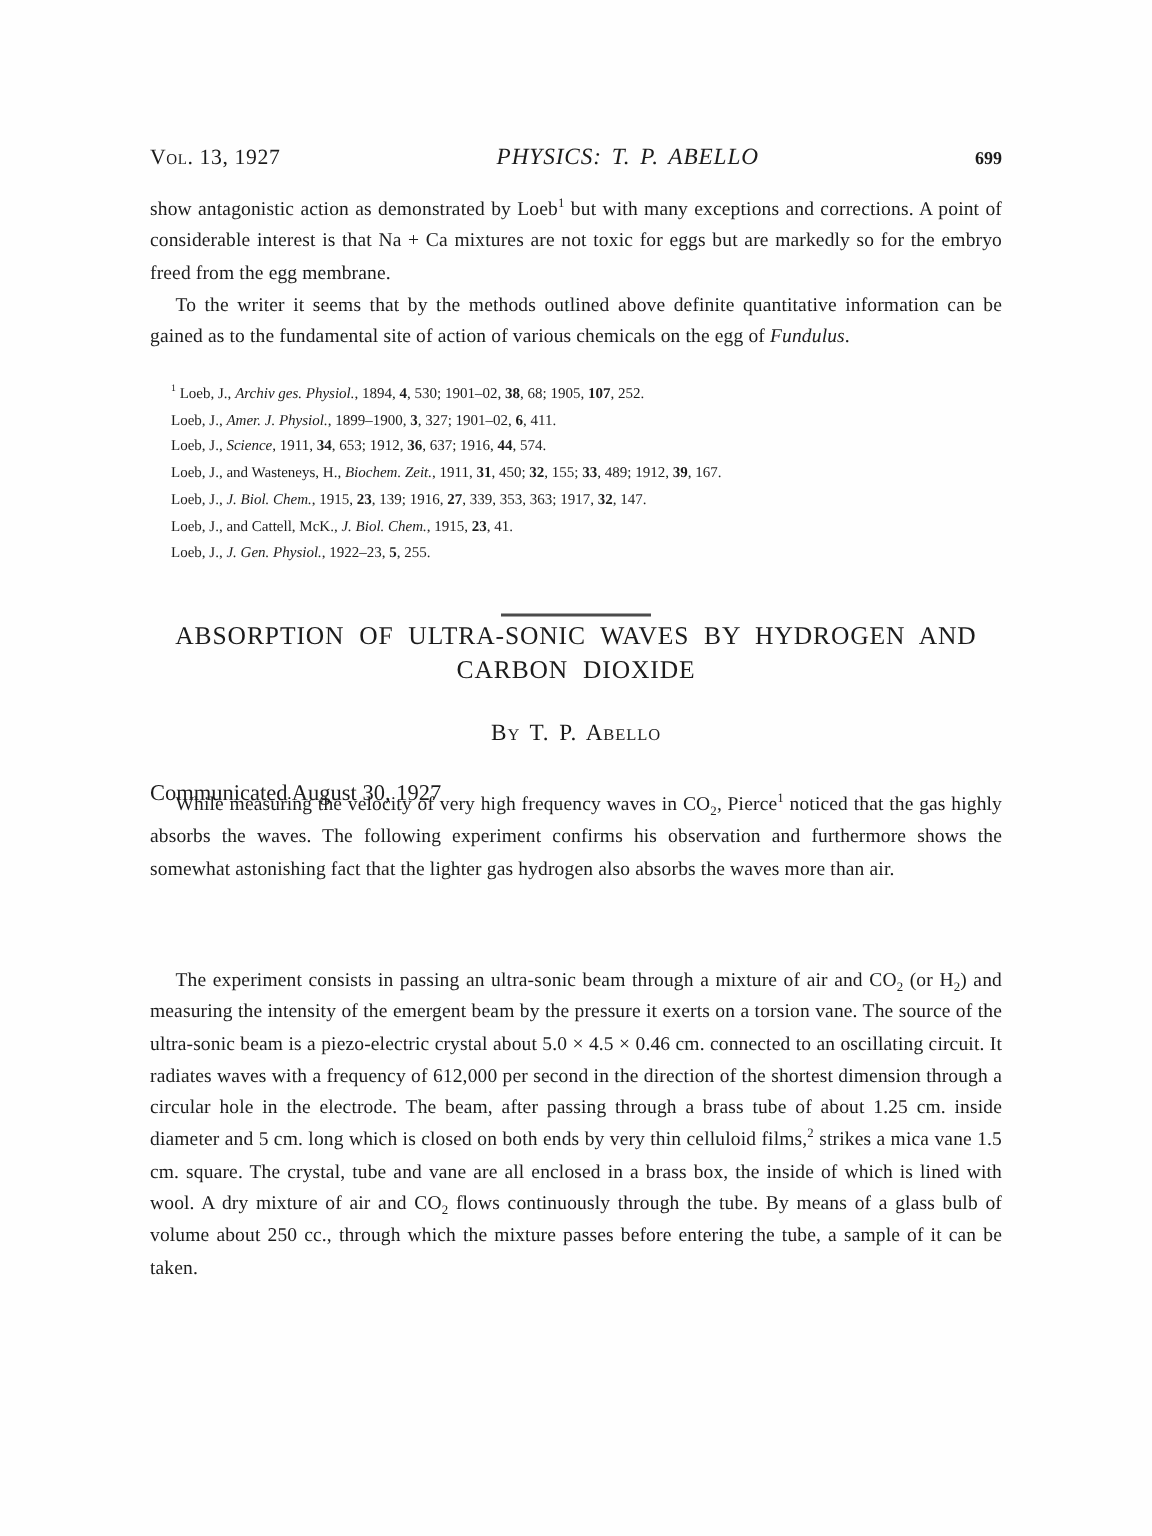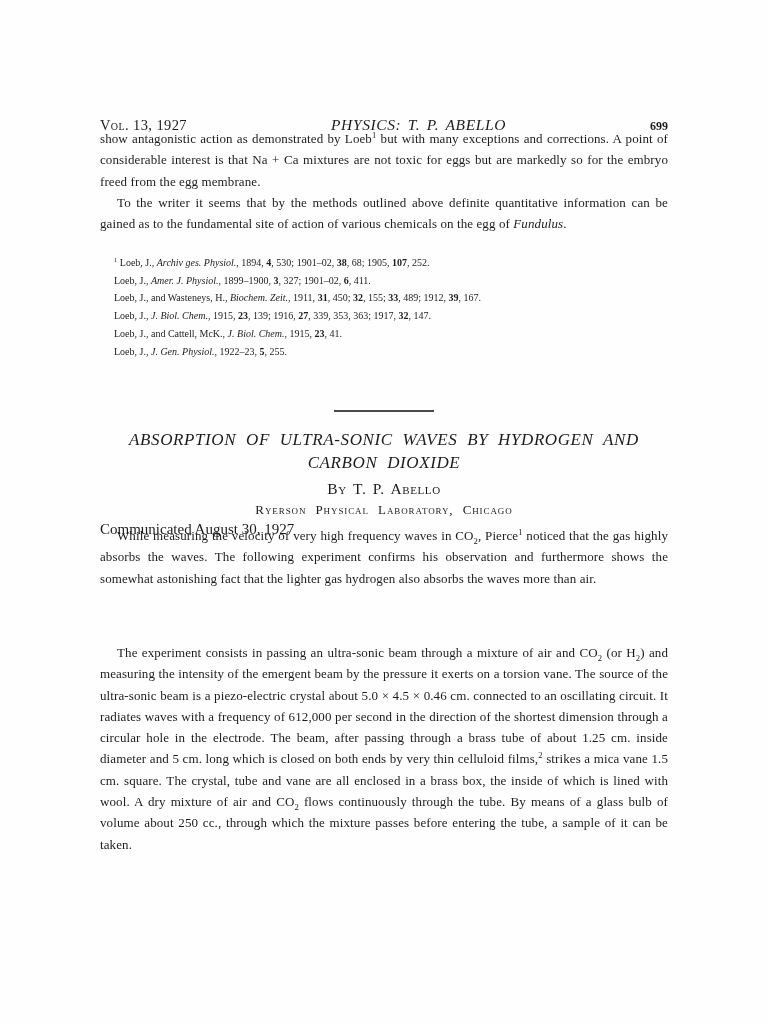--- a/index.html
+++ b/index.html
@@ -34,21 +34,20 @@
   .vol {
     font-size: 14.5px;
     font-variant: small-caps;
     letter-spacing: 0.4px;
   }
   .running-title {
     font-style: italic;
     font-size: 15.5px;
     letter-spacing: 0.6px;
     word-spacing: 2px;
-    margin-top: 20px;
   }
   .pgnum { font-size: 12px; font-weight: bold; }
 
   
   .prev-body { top: 128px; }
   .bodytext {
     font-size: 13px;
     line-height: 21.3px;
     text-align: justify;
     letter-spacing: 0.1px;
@@ -74,23 +73,22 @@
   
   .divider-wrap { top: 398px; text-align: center; }
   .divider {
     display: inline-block;
     width: 100px; height: 2px;
     background: #4b4b4b;
   }
 
   
   .article-title {
-    top: 428px;
+    top: 412px;
     text-align: center;
-    font-style: italic;
     font-size: 17px;
     line-height: 23px;
     letter-spacing: 0.6px;
     word-spacing: 5px;
   }
   .byline {
     top: 480px;
     text-align: center;
     font-variant: small-caps;
     font-size: 15.5px;
@@ -127,37 +125,37 @@
     </div>
 
     <div class="block prev-body bodytext">
       <p>show antagonistic action as demonstrated by Loeb<sup>1</sup> but with many exceptions and corrections.  A point of considerable interest is that Na + Ca mixtures are not toxic for eggs but are markedly so for the embryo freed from the egg membrane.</p>
       <p class="indent">To the writer it seems that by the methods outlined above definite quantitative information can be gained as to the fundamental site of action of various chemicals on the egg of <em>Fundulus</em>.</p>
     </div>
 
     <div class="block refs">
       <p><sup>1</sup> Loeb, J., <em>Archiv ges. Physiol.</em>, 1894, <strong>4</strong>, 530; 1901–02, <strong>38</strong>, 68; 1905, <strong>107</strong>, 252.</p>
       <p>Loeb, J., <em>Amer. J. Physiol.</em>, 1899–1900, <strong>3</strong>, 327; 1901–02, <strong>6</strong>, 411.</p>
+      <p>Loeb, J., <em>Science</em>, 1911, <strong>34</strong>, 653; 1912, <strong>36</strong>, 637; 1916, <strong>44</strong>, 574.</p>
       <p>Loeb, J., and Wasteneys, H., <em>Biochem. Zeit.</em>, 1911, <strong>31</strong>, 450; <strong>32</strong>, 155; <strong>33</strong>, 489; 1912, <strong>39</strong>, 167.</p>
       <p>Loeb, J., <em>J. Biol. Chem.</em>, 1915, <strong>23</strong>, 139; 1916, <strong>27</strong>, 339, 353, 363; 1917, <strong>32</strong>, 147.</p>
       <p>Loeb, J., and Cattell, McK., <em>J. Biol. Chem.</em>, 1915, <strong>23</strong>, 41.</p>
       <p>Loeb, J., <em>J. Gen. Physiol.</em>, 1922–23, <strong>5</strong>, 255.</p>
     </div>
 
     <div class="block divider-wrap">
       <span class="divider"></span>
     </div>
 
     <div class="block article-title">
       <div>ABSORPTION OF ULTRA-SONIC WAVES BY HYDROGEN AND</div>
       <div>CARBON DIOXIDE</div>
     </div>
 
     <div class="block byline">By T. P. Abello</div>
-    <div class="block affiliation">Ryerson Physical Laboratory, Chicago</div>
     <div class="block communicated">Communicated August 30, 1927</div>
 
     <div class="block article-p1 bodytext">
       <p class="indent">While measuring the velocity of very high frequency waves in CO<sub>2</sub>, Pierce<sup>1</sup> noticed that the gas highly absorbs the waves.  The following experiment confirms his observation and furthermore shows the somewhat astonishing fact that the lighter gas hydrogen also absorbs the waves more than air.</p>
     </div>
     <div class="block article-p2 bodytext">
       <p class="indent">The experiment consists in passing an ultra-sonic beam through a mixture of air and CO<sub>2</sub> (or H<sub>2</sub>) and measuring the intensity of the emergent beam by the pressure it exerts on a torsion vane.  The source of the ultra-sonic beam is a piezo-electric crystal about 5.0 × 4.5 × 0.46 cm. connected to an oscillating circuit.  It radiates waves with a frequency of 612,000 per second in the direction of the shortest dimension through a circular hole in the electrode.  The beam, after passing through a brass tube of about 1.25 cm. inside diameter and 5 cm. long which is closed on both ends by very thin celluloid films,<sup>2</sup> strikes a mica vane 1.5 cm. square. The crystal, tube and vane are all enclosed in a brass box, the inside of which is lined with wool.  A dry mixture of air and CO<sub>2</sub> flows continuously through the tube.  By means of a glass bulb of volume about 250 cc., through which the mixture passes before entering the tube, a sample of it can be taken.</p>
     </div>
 
   </div>

